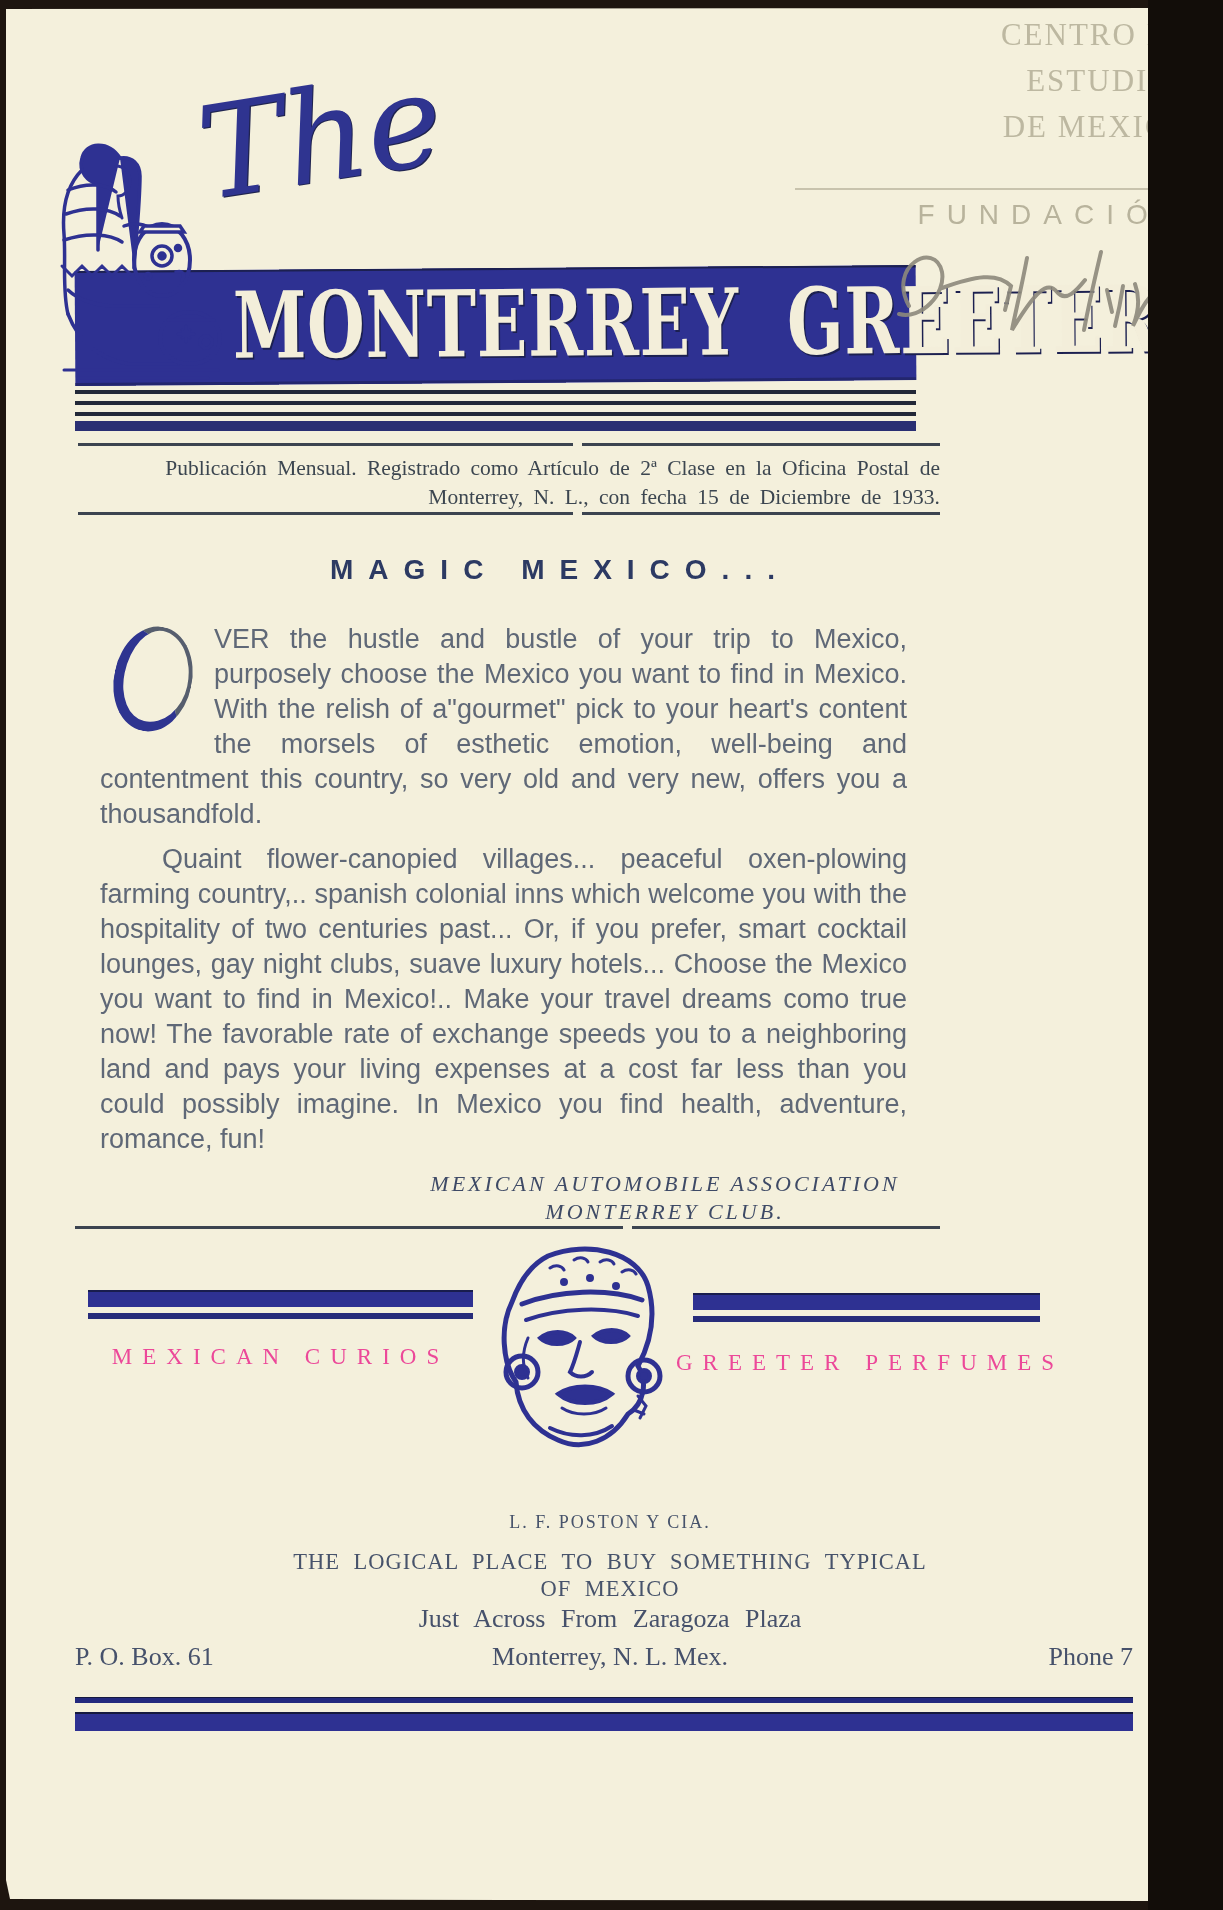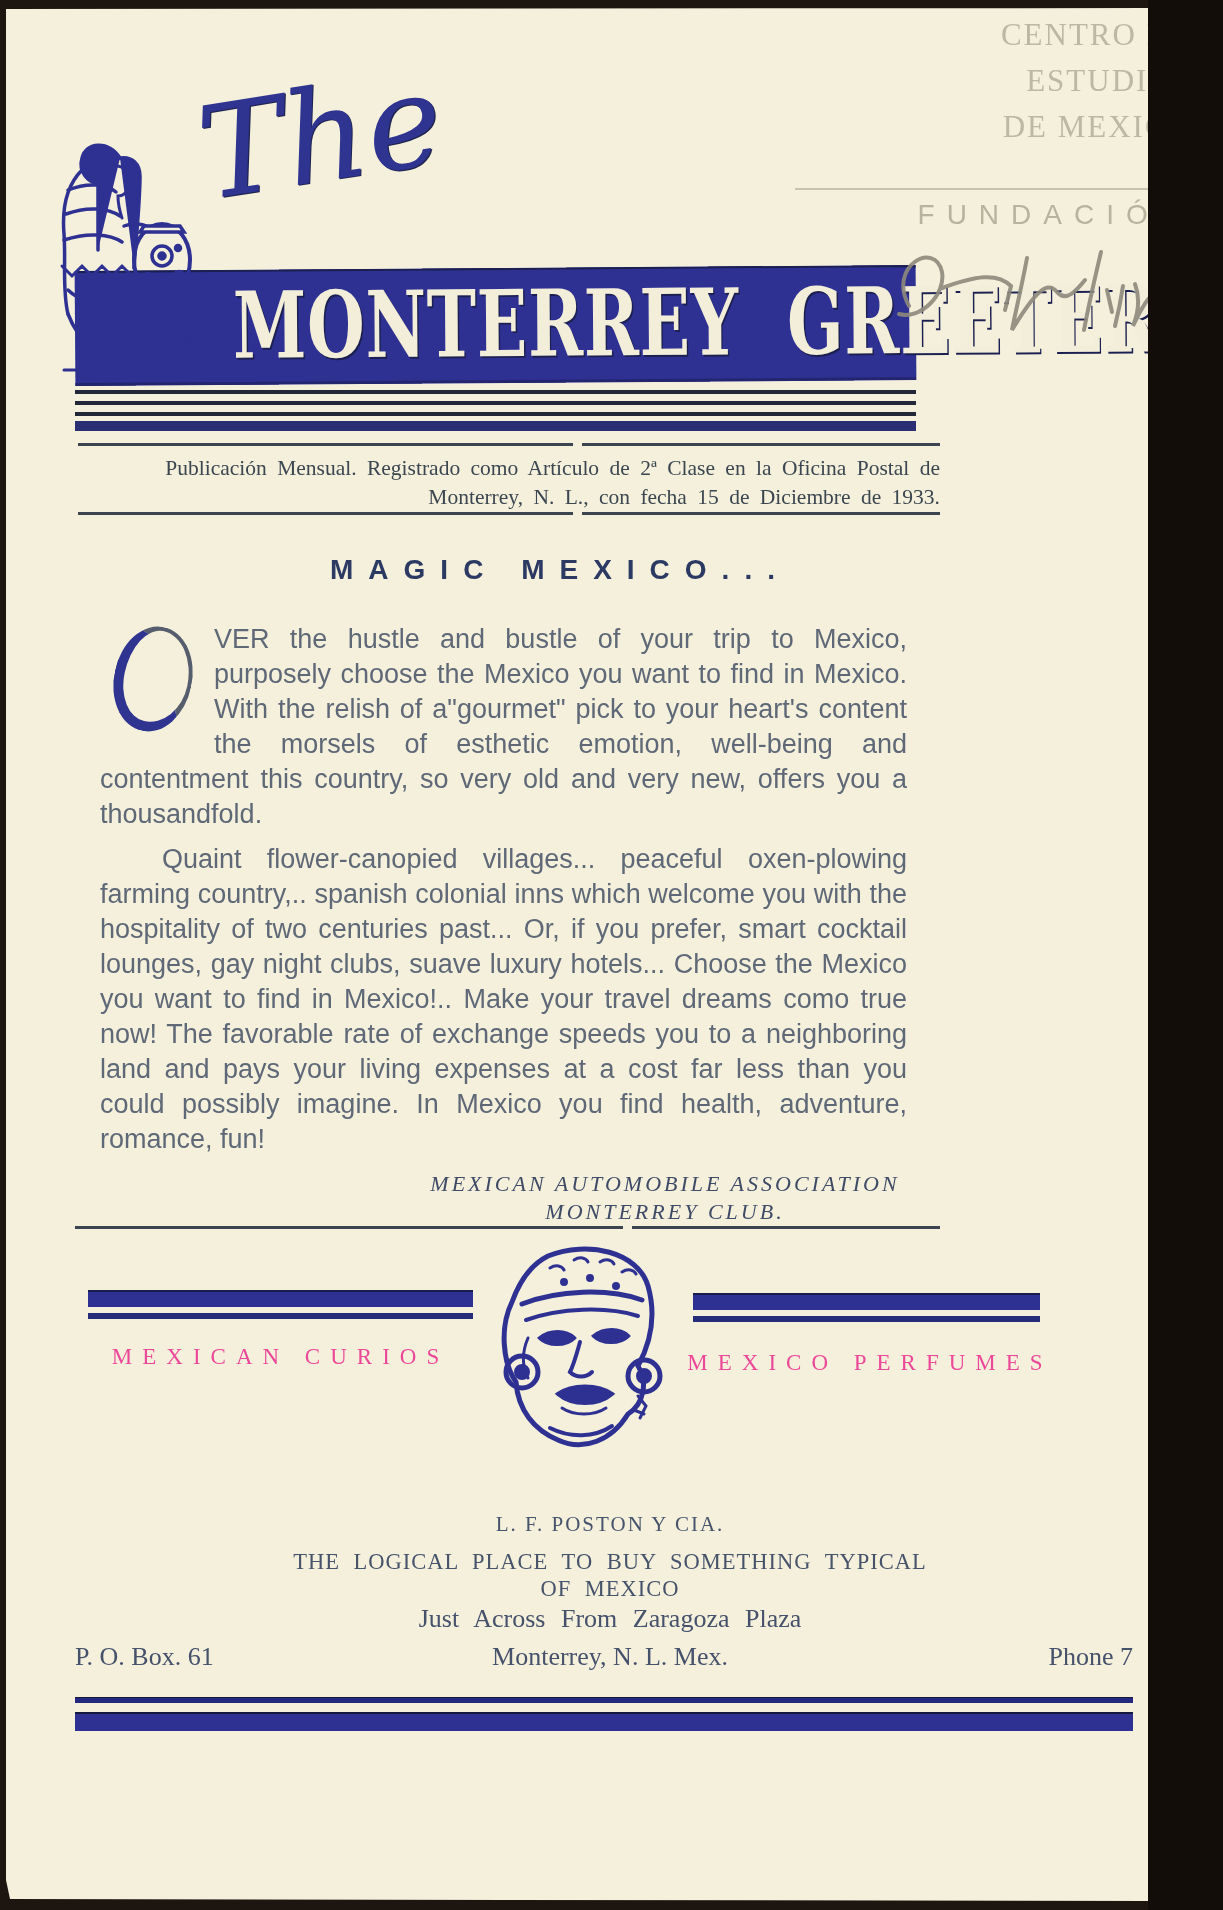--- a/index.html
+++ b/index.html
@@ -36,21 +36,21 @@
       border-radius:50%;transform:rotate(12deg);margin:4px 22px 0 14px;}
   .sr{position:absolute;width:1px;height:1px;overflow:hidden;clip-path:inset(50%);}
   .indent{text-indent:62px;}
   .byline{font-style:italic;font-size:22px;letter-spacing:3px;line-height:28px;color:#3e4a66;text-align:center;}
   
   .adbar-thick{background:#2e3192;height:15px;border-top:2px solid #191d4e;}
   .adbar-thin{background:#272c7a;height:6px;}
   .adlabel{font-size:23px;letter-spacing:10px;color:#ec4899;text-align:center;white-space:nowrap;}
   .store{font-family:"DejaVu Serif",serif;font-size:74px;letter-spacing:5px;word-spacing:20px;
       color:#262d8f;text-align:center;white-space:nowrap;text-shadow:1px 1px 0 #1b1f55;}
-  .company{font-size:21px;letter-spacing:2px;color:#47536b;text-align:center;}
+  .company{font-size:18px;letter-spacing:2px;color:#47536b;text-align:center;}
   .tagline{font-size:22.5px;letter-spacing:1px;word-spacing:7px;color:#47536b;text-align:center;}
   .location{font-size:26px;word-spacing:9px;color:#46516b;text-align:center;}
   .addr{font-size:26px;color:#46516b;}
   .botrule-thin{background:#23297e;height:5px;border-top:1px solid #15193f;}
   .botrule-thick{background:#2e3192;height:17px;border-top:2px solid #15193f;}
 </style>
 </head>
 <body>
 
 <div id="stage">
@@ -151,21 +151,21 @@
     <div style="width:64%;"></div>
       <div style="width:36%;"></div>
   </div>
 
   <div class="abs adbar-thick" style="left:88px;top:1290px;width:385px;"></div>
   <div class="abs adbar-thin" style="left:88px;top:1313px;width:385px;"></div>
   <div class="abs adbar-thick" style="left:693px;top:1293px;width:347px;"></div>
   <div class="abs adbar-thin" style="left:693px;top:1316px;width:347px;"></div>
 
   <div class="abs adlabel" style="left:88px;top:1344px;width:385px;">MEXICAN CURIOS</div>
-  <div class="abs adlabel" style="left:660px;top:1350px;width:420px;">MEXICO PERFUMES</div>
+  <div class="abs adlabel" style="left:660px;top:1350px;width:420px;">GREETER PERFUMES</div>
 
   <div class="abs" style="left:488px;top:1242px;width:195px;height:220px;">
     <svg width="195" height="220" viewBox="0 0 195 220">
       <g stroke="#2e3192" fill="none" stroke-width="4" stroke-linecap="round">
         <path d="M60,14 C100,-2 150,10 160,44 C168,72 164,98 150,124 C160,140 156,162 140,172 C124,198 96,210 70,198 C46,188 30,168 28,140 C14,120 12,84 24,60 C32,38 44,22 60,14 Z" stroke-width="5"></path>
         <path d="M34,62 C70,48 120,46 154,58" stroke-width="5"></path>
         <path d="M38,78 C72,66 118,64 150,74" stroke-width="4"></path>
         <g stroke-width="3">
           <path d="M62,26 c6,-4 12,-2 14,2"></path>
             <path d="M86,18 c6,-4 12,-2 14,2"></path>

